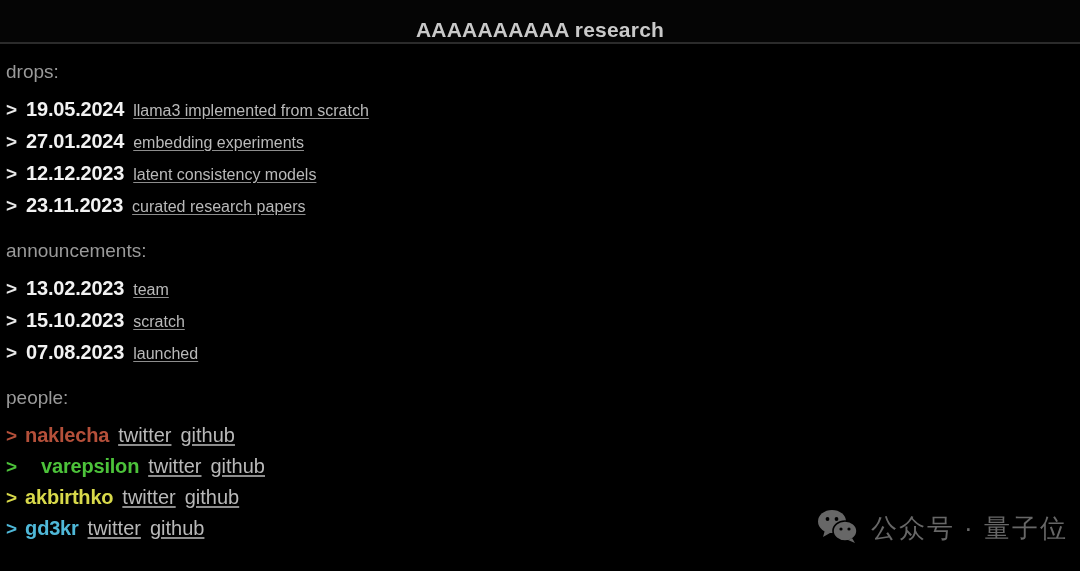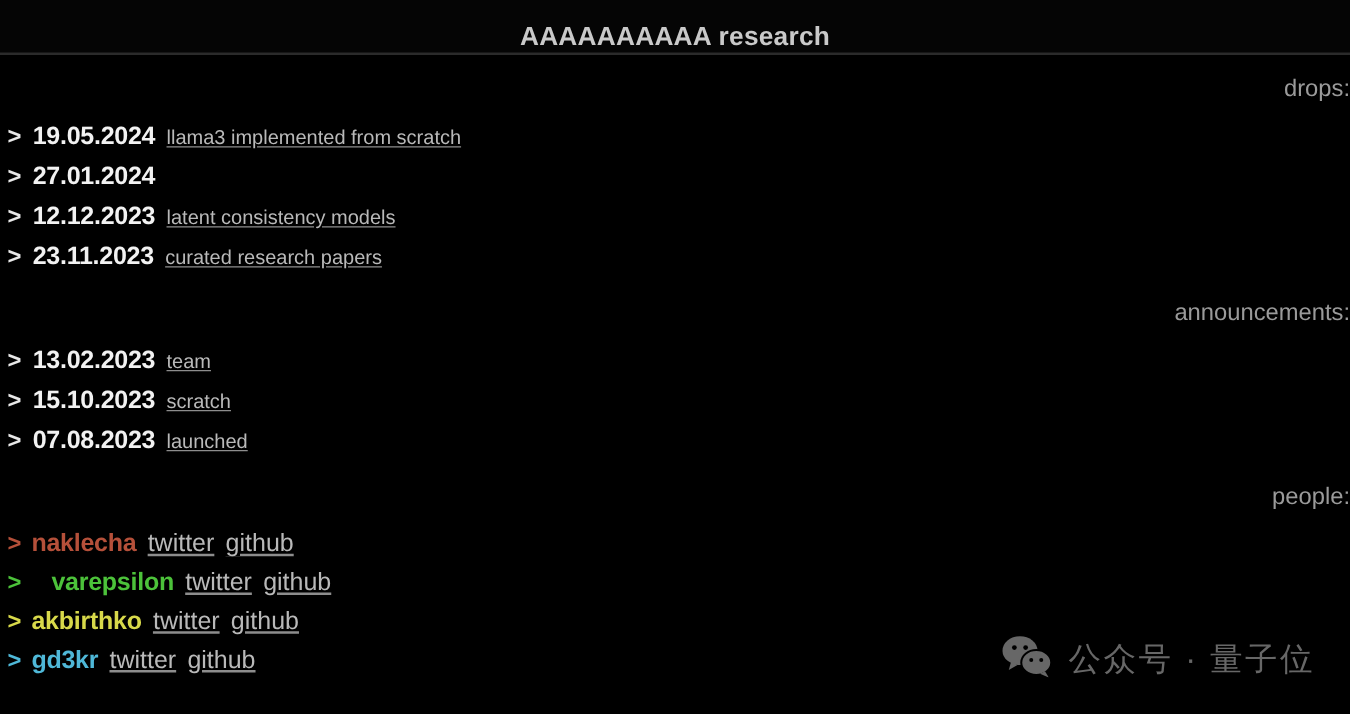--- a/index.html
+++ b/index.html
@@ -32,21 +32,20 @@
     color: #c9c9c9;
     letter-spacing: 0.2px;
   }
 
   
   .main {
     padding: 18px 0 0 6px;
   }
   .section {
     margin-bottom: 10px;
-    text-align: right;
   }
   .section-label {
     font-size: 19px;
     color: #9a9a9a;
     margin: 0 0 16px 0;
     line-height: 1.1;
   }
   .row {
     display: flex;
     align-items: baseline;
@@ -101,21 +100,21 @@
     text-underline-offset: 2px;
     margin-right: 9px;
     cursor: pointer;
   }
 
   .spacer-sm { height: 14px; }
 
   
   .watermark {
     position: absolute;
-    right: 28px;
+    right: 12px;
     bottom: 24px;
     display: flex;
     align-items: center;
     gap: 12px;
     opacity: 0.72;
     pointer-events: none;
   }
   .wm-text {
     font-size: 26px;
     color: #8f8f8f;
@@ -136,20 +135,21 @@
     <div class="section-label">drops:</div>
 
     <div class="row">
       <span class="caret">&gt;</span>
       <span class="date">19.05.2024</span>
       <span class="link">llama3 implemented from scratch</span>
     </div>
     <div class="row">
       <span class="caret">&gt;</span>
       <span class="date">27.01.2024</span>
+      <span class="link">embedding experiments</span>
     </div>
     <div class="row">
       <span class="caret">&gt;</span>
       <span class="date">12.12.2023</span>
       <span class="link">latent consistency models</span>
     </div>
     <div class="row">
       <span class="caret">&gt;</span>
       <span class="date">23.11.2023</span>
       <span class="link">curated research papers</span>

